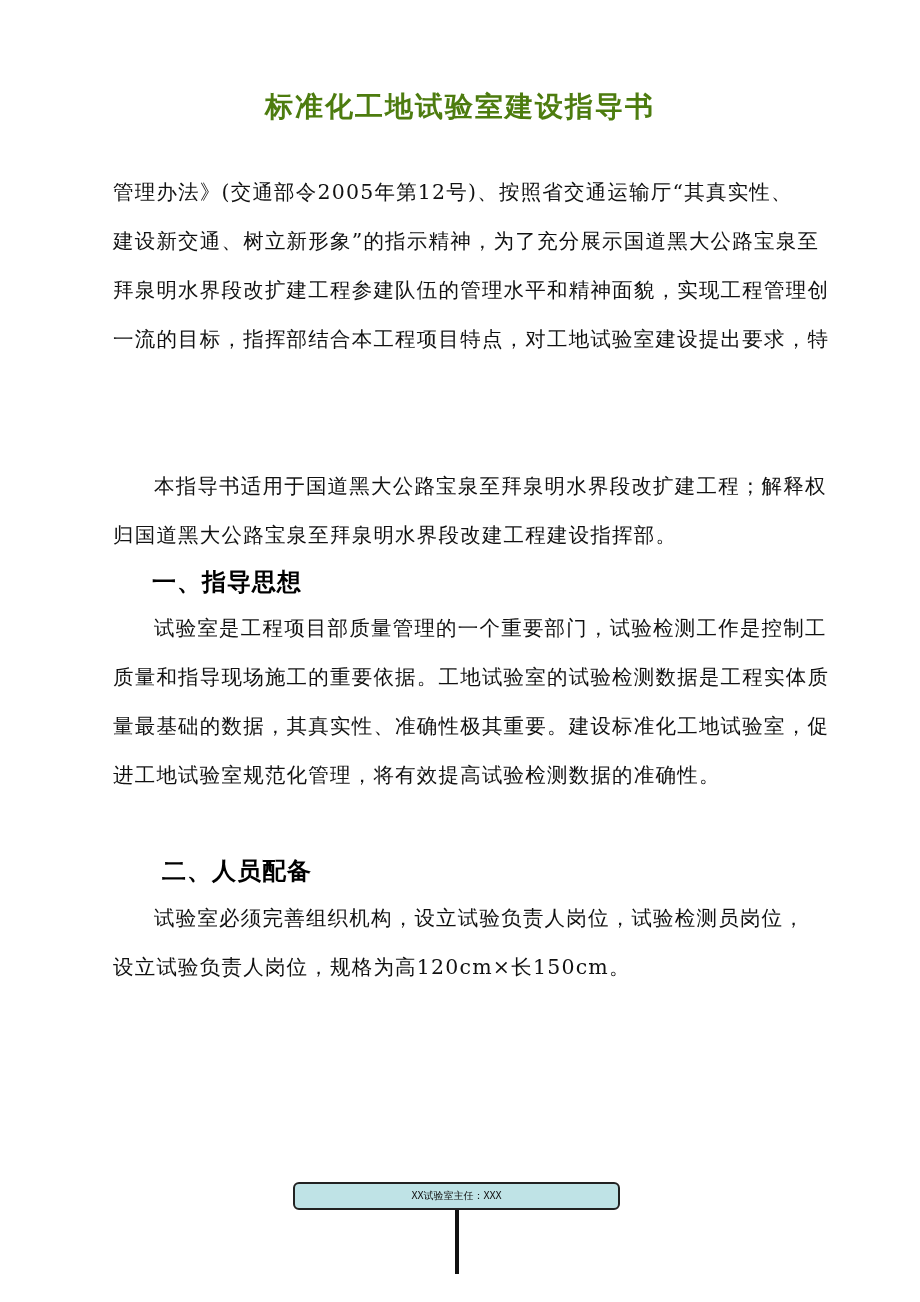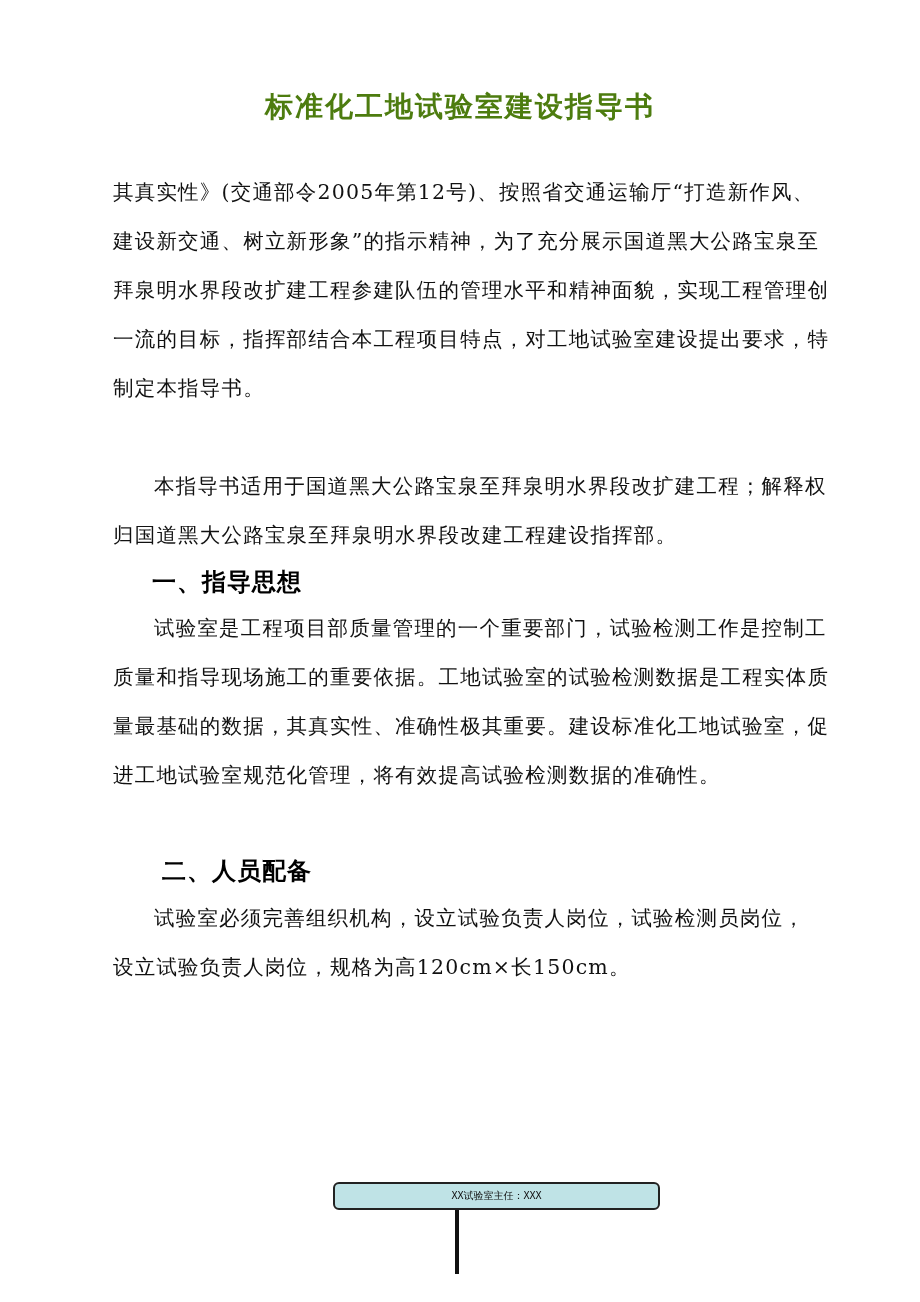--- a/index.html
+++ b/index.html
@@ -22,40 +22,39 @@
     .indent { padding-left: 41px; }
     .heading {
       position: absolute; font-family: "DejaVu Sans", "Liberation Sans", sans-serif;
       font-size: 24px; font-weight: bold; color: #000; letter-spacing: 1px;
     }
     .org-box {
       position: absolute; left: 293px; top: 1182px; width: 327px; height: 28px;
       background: #bfe3e6; border: 2px solid #222; border-radius: 6px;
       box-sizing: border-box; text-align: center;
       font-family: "DejaVu Sans Mono", "Liberation Mono", monospace;
-      font-size: 10px; line-height: 24px; color: #111; margin-left: 40px;
+      font-size: 10px; line-height: 24px; color: #111;
     }
     .org-line {
       position: absolute; left: 455px; top: 1210px; width: 4px; height: 64px;
       background: #111;
     }
   </style>
 </head>
 <body>
 
 <div>
 
   <div class="title">标准化工地试验室建设指导书</div>
 
   <p class="para" style="top:168px;">
-    <span class="line">其真实性》(交通部令2005年第12号)、按照省交通运输厅“打造新作风、</span>
+    <span class="line">管理办法》(交通部令2005年第12号)、按照省交通运输厅“其真实性、</span>
     <span class="line">建设新交通、树立新形象”的指示精神，为了充分展示国道黑大公路宝泉至</span>
     <span class="line">拜泉明水界段改扩建工程参建队伍的管理水平和精神面貌，实现工程管理创</span>
     <span class="line">一流的目标，指挥部结合本工程项目特点，对工地试验室建设提出要求，特</span>
-    <span class="line">制定本指导书。</span>
   </p>
 
   <p class="para" style="top:462px;">
     <span class="line indent">本指导书适用于国道黑大公路宝泉至拜泉明水界段改扩建工程；解释权</span>
     <span class="line">归国道黑大公路宝泉至拜泉明水界段改建工程建设指挥部。</span>
   </p>
 
   <div class="heading" style="left:152px; top:566px;">一、指导思想</div>
 
   <p class="para" style="top:604px;">

